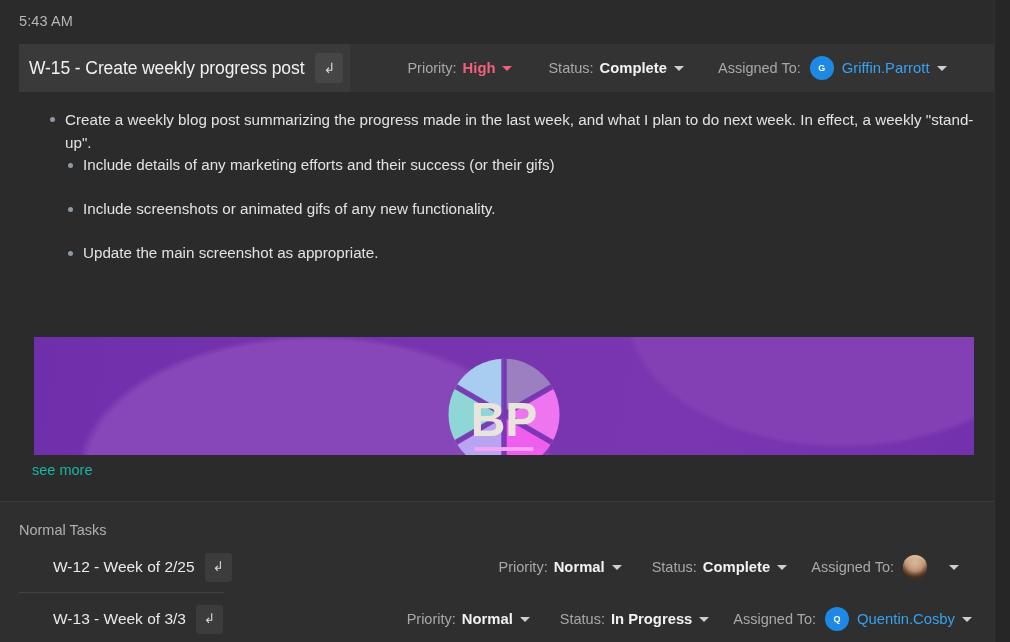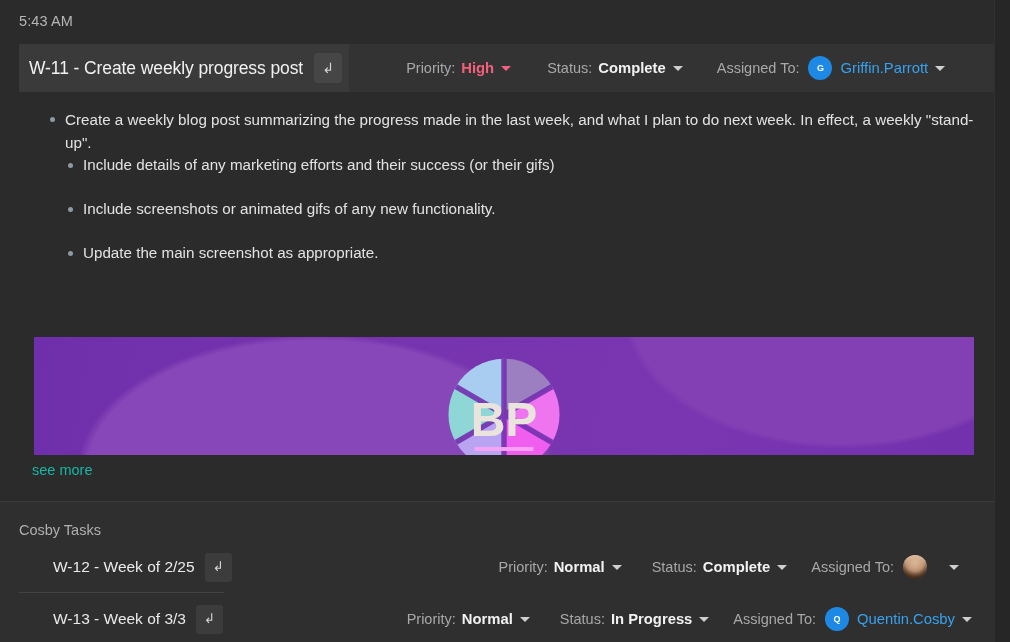--- a/index.html
+++ b/index.html
@@ -322,21 +322,21 @@
 </head>
 <body>
 
 <div class="page">
 
   <div class="timestamp">5:43 AM</div>
 
   <div class="task-header">
 
     <div class="title-block">
-      <span class="title-text">W-11 - Create weekly progress post</span>
+      <span class="title-text">W-15 - Create weekly progress post</span>
       <span class="jump-btn">↲</span>
     </div>
 
     <div class="meta-group" style="margin-left:57px;">
       <span class="meta-label">Priority:</span>
       <span class="meta-value high">High</span>
       <span class="caret pink"></span>
     </div>
 
     <div class="meta-group" style="margin-left:36px;">
@@ -397,21 +397,21 @@
       <text x="100" y="128" font-family="'Liberation Sans', sans-serif" font-size="62" font-weight="bold" fill="#e9e4dc" text-anchor="middle">BP</text>
       <rect x="62" y="142" width="76" height="5" fill="#f6a3f6"></rect>
     </svg>
   </div>
 
   <div class="see-more">see more</div>
 
   <div class="section-divider"></div>
 
   <div class="child-section">
-    <div class="child-heading">Cosby Tasks</div>
+    <div class="child-heading">Normal Tasks</div>
 
     <div class="row-divider"></div>
 
     <div class="child-row r1">
       <div class="child-title-block">
         <span class="child-title">W-12 - Week of 2/25</span>
         <span class="child-jump">↲</span>
       </div>
       <div class="child-meta">
         <span class="meta-label">Priority:</span>

